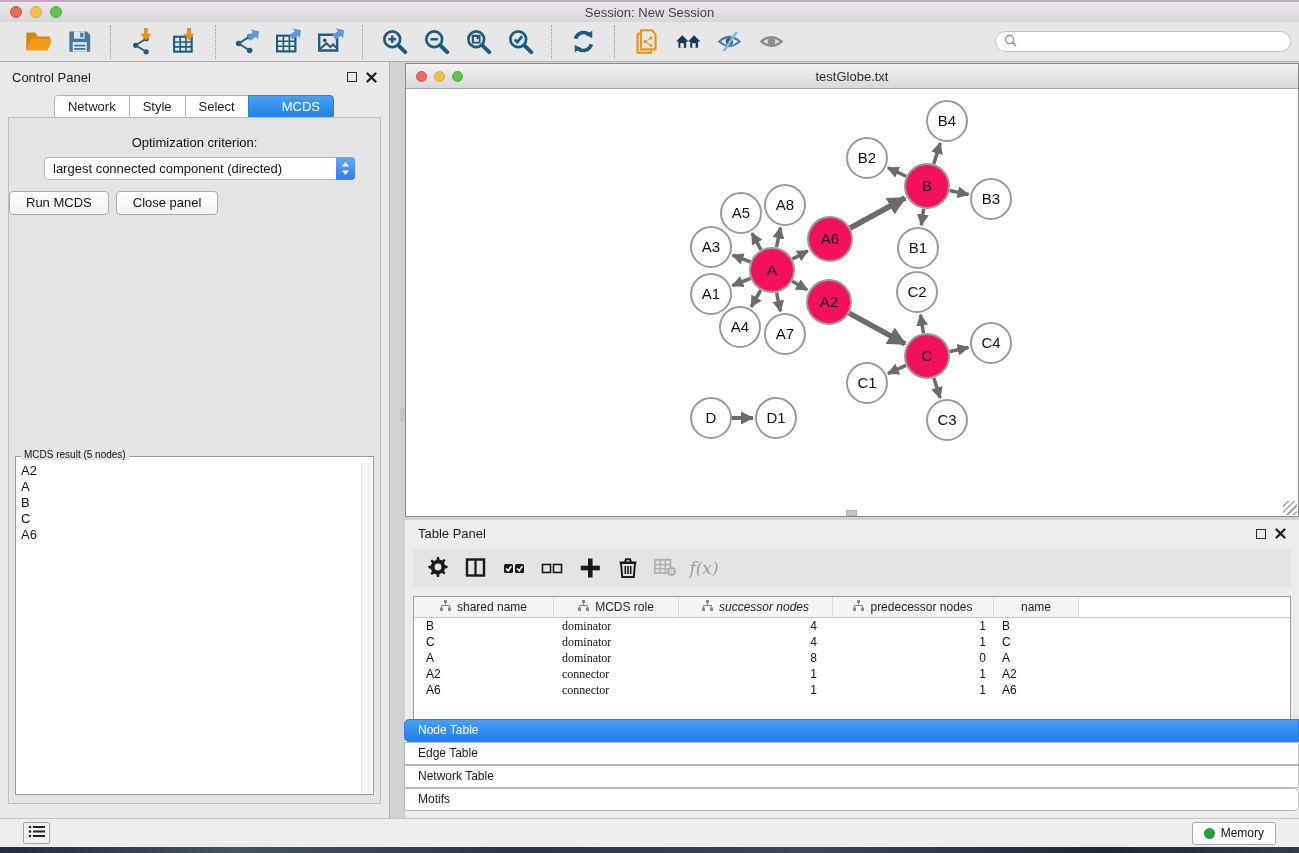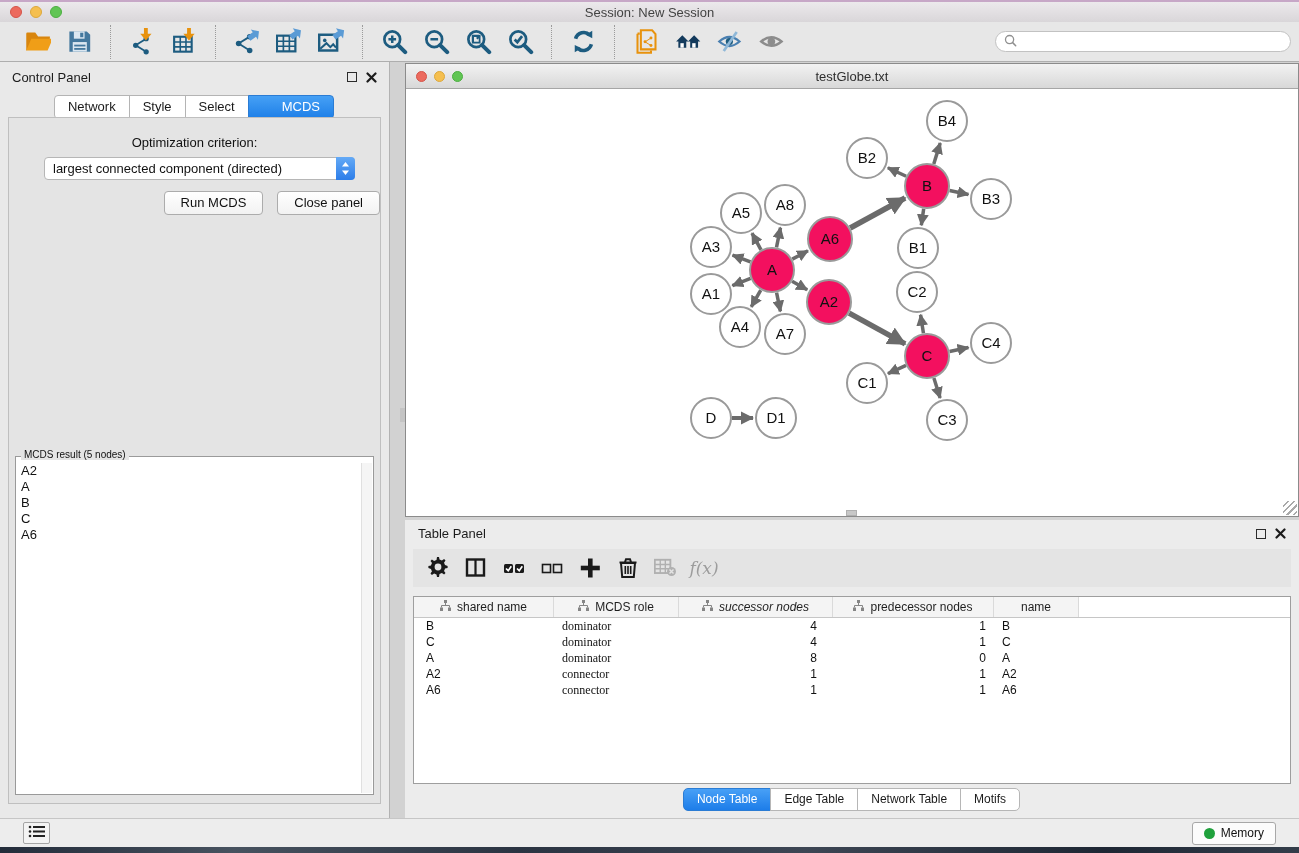--- a/index.html
+++ b/index.html
@@ -37,21 +37,21 @@
   .cp-tabs { display:flex; justify-content:center; margin-top:3px; }
   .cp-tab { font-size:13px; padding:3px 13px 4px; background:#fff; border:1px solid #b4b4b4; margin-left:-1px; color:#1a1a1a; }
   .cp-tab:first-child { border-radius:4px 0 0 4px; }
   .cp-tab:last-child { border-radius:0 4px 4px 0; }
   .cp-tab.active { background:linear-gradient(#46a0f5,#1e7fe8); border-color:#2b7cd4; color:#fff;padding-left:33px; }
   .cp-content { position:absolute; left:8px; right:8px; top:55px; bottom:14px; background:#e4e4e4; border:1px solid #bfbfbf; }
   .opt-label { text-align:center; margin-top:17px; font-size:13px; color:#111; }
   .dropdown { position:absolute; left:35px; right:25px; top:39px; height:23px; background:#fff; border:1px solid #b6b6b6; border-radius:4px; display:flex; align-items:center; }
   .dropdown-value { flex:1; padding-left:8px; font-size:13px; color:#111; white-space:nowrap; overflow:hidden; }
   .dropdown-stepper { width:19px; height:23px; margin:-1px -1px -1px 0; border-radius:0 4px 4px 0; background:linear-gradient(#64aaf6,#2c7de9); display:flex; align-items:center; justify-content:center; }
-  .btn-row { position:absolute; top:73px; left:0; right:0; display:flex; justify-content:flex-end; gap:14px; }
+  .btn-row { position:absolute; top:73px; left:0; right:0; display:flex; justify-content:flex-start; gap:7px; }
   .mac-btn { background:linear-gradient(#ffffff,#f2f2f2); border:1px solid #acacac; border-radius:4px; font-size:13px; padding:3px 16px 4px; color:#111; font-family:inherit; }
   .result-fieldset { position:absolute; left:6px; right:6px; top:338px; bottom:8px; border:1px solid #9a9a9a; background:#fff; }
   .result-legend { position:absolute; top:-8px; left:5px; background:#e4e4e4; padding:0 3px; font-size:10px; color:#111; }
   .result-list { position:absolute; inset:6px 12px 1px 1px; overflow:hidden; }
   .result-item { font-size:13px; height:16px; line-height:16px; padding-left:4px; color:#111; }
   .result-scroll { position:absolute; top:6px; bottom:1px; right:1px; width:11px; background:#f5f5f5; border-left:1px solid #e0e0e0; }
 
   
   .net-window { position:absolute; left:405px; top:1px; width:894px; height:454px; border:1px solid #8b8b8b; background:#fff; }
   .net-titlebar { height:25px; background:linear-gradient(#f2f2f2,#d8d8d8); border-bottom:1px solid #a6a6a6; position:relative; display:flex; align-items:center; }
@@ -77,21 +77,21 @@
   .thead { display:flex; height:21px; border-bottom:1px solid #c6c6c6; }
   .th { background:#f4f4f4; border-right:1px solid #dadada; display:flex; align-items:center; justify-content:center; gap:6px; font-size:12px; color:#1e1e1e; position:relative; }
   .th svg { flex:none; }
   .trow { display:flex; height:16px; line-height:16px; font-size:12px; color:#111; }
   .td { overflow:hidden; white-space:nowrap; }
   .td.c0 { padding-left:12px; }
   .td.c1 { padding-left:8px;font-family:Liberation Serif, serif; }
   .td.c2 { text-align:right; padding-right:16px; }
   .td.c3 { text-align:right; padding-right:8px; }
   .td.c4 { padding-left:8px; }
-  .tp-tabs { position:absolute; bottom:7px; left:0; right:0; display:flex; justify-content:center; }
+  .tp-tabs { position:absolute; bottom:7px; left:0; right:0; display:flex; justify-content:center;flex-direction:column; }
   .tp-tab { font-size:12px; padding:3px 13px 4px; background:#fff; border:1px solid #b6b6b6; margin-left:-1px; color:#1a1a1a; }
   .tp-tab:first-child { border-radius:5px 0 0 5px; }
   .tp-tab:last-child { border-radius:0 5px 5px 0; }
   .tp-tab.active { background:linear-gradient(#48a0f6,#1d7de9); border-color:#2b7cd4; color:#fff; }
 
   
   .statusbar { position:absolute; top:818px; left:0; right:0; height:29px; background:#ededed; border-top:1px solid #c6c6c6; display:flex; align-items:center; padding:0 23px; }
   .panel-toggle { width:27px; height:22px; background:#f3f3f3; border:1px solid #a5a5a5; border-radius:2px; display:flex; align-items:center; justify-content:center; }
   .memory-btn { margin-left:auto; height:23px; background:#fcfcfc; border:1px solid #a8a8a8; border-radius:3px; display:flex; align-items:center; gap:6px; padding:0 11px; font-size:12px; color:#111; font-family:inherit; }
   .memory-dot { width:11px; height:11px; border-radius:50%; background:#1fa13c; }

